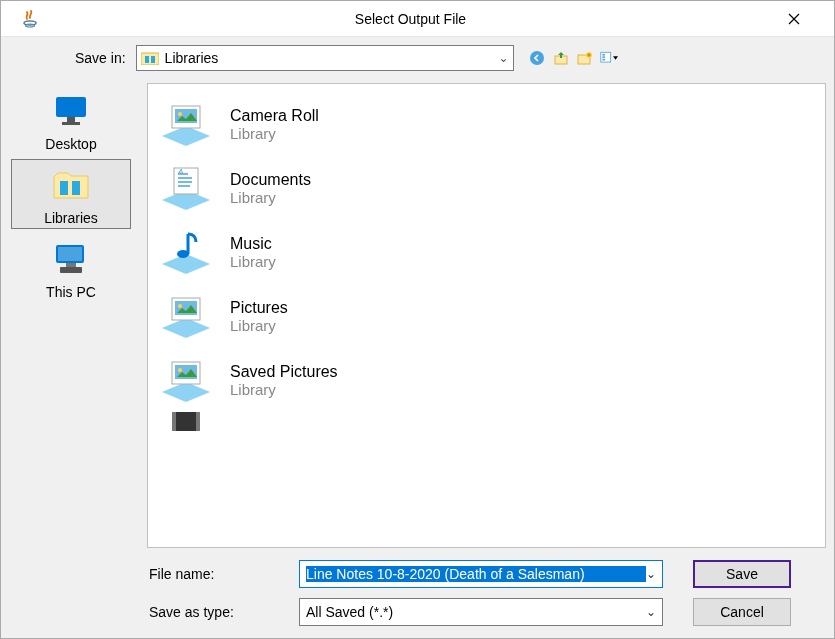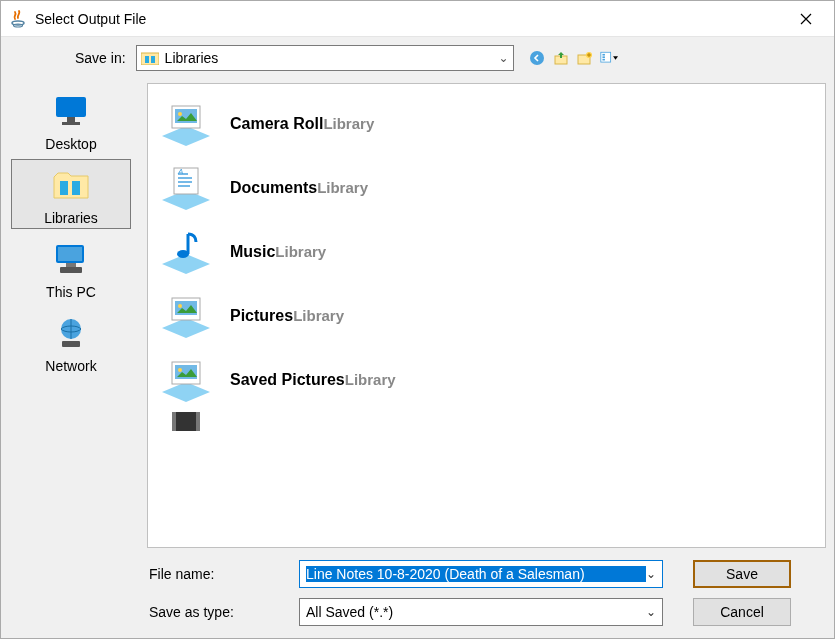--- a/index.html
+++ b/index.html
@@ -1,18 +1,18 @@
 <!DOCTYPE html>
 <html><head>
 <meta charset="utf-8">
 <style>
 * { box-sizing: border-box; margin: 0; padding: 0; font-family: "Segoe UI", Tahoma, sans-serif; }
 body { background: #fff; width: 835px; height: 639px; border: 1px solid #aaa; display: flex; flex-direction: column; overflow: hidden; }
 
-.titlebar { height: 36px; background: #fff; display: flex; align-items: center; padding: 0 8px; border-bottom: 1px solid #e5e5e5; }
+.titlebar { height: 36px; background: #fff; display: flex; align-items: center; padding: 0 20px; border-bottom: 1px solid #e5e5e5; text-align: center; }
 .titlebar .app-icon { width: 18px; height: 18px; margin-right: 8px; }
 .titlebar .title { font-size: 14px; flex: 1; color: #000; }
 .titlebar .close { width: 40px; height: 28px; display: flex; align-items: center; justify-content: center; font-size: 14px; cursor: pointer; }
 
 .toolbar { height: 42px; background: #f0f0f0; display: flex; align-items: center; padding: 0 12px; }
 .toolbar-label { font-size: 14px; margin-left: 62px; margin-right: 10px; }
 .location-combo { flex: 1; height: 26px; max-width: 378px; border: 1px solid #7a7a7a; background: #fff; display: flex; align-items: center; padding: 0 4px; cursor: pointer; }
 .location-combo .folder-icon { width: 18px; height: 14px; margin-right: 6px; }
 .location-combo .loc-text { flex: 1; font-size: 14px; }
 .location-combo .chev { font-size: 12px; color: #555; }
@@ -24,34 +24,34 @@
 .sidebar { width: 140px; background: #f0f0f0; display: flex; flex-direction: column; align-items: center; padding-top: 6px; gap: 4px; }
 .sidebar-item { width: 120px; display: flex; flex-direction: column; align-items: center; padding: 6px 4px 2px; cursor: pointer; border: 1px solid transparent; }
 .sidebar-item.selected { background: #e5e5e5; border: 1px solid #7a7a7a; }
 .sidebar-item .sb-icon { width: 48px; height: 40px; display: flex; align-items: center; justify-content: center; }
 .sidebar-item .sb-label { font-size: 14px; margin-top: 4px; color: #000; }
 
 .content-wrap { flex: 1; display: flex; flex-direction: column; padding: 4px 8px 4px 6px; }
 .file-list { flex: 1; background: #fff; border: 1px solid #c0c0c0; overflow-y: scroll; padding: 8px 4px; }
 .file-item { display: flex; align-items: center; padding: 8px 6px; gap: 16px; }
 .file-item .fi-icon { width: 56px; height: 48px; display: flex; align-items: center; justify-content: center; }
-.file-item .fi-text { display: flex; flex-direction: row; font-weight: bold; }
+.file-item .fi-text { display: flex; flex-direction: column; }
 .file-item .fi-name { font-size: 16px; color: #000; }
 .file-item .fi-sub { font-size: 15px; color: #888; }
 
 .bottom { background: #f0f0f0; padding: 8px 10px 12px 148px; display: flex; flex-direction: column; gap: 10px; }
 .row { display: flex; align-items: center; }
 .row-label { width: 150px; font-size: 14px; }
 .row-combo { flex: 1; height: 28px; border: 1px solid #7a7a7a; background: #fff; display: flex; align-items: center; padding: 0 6px; cursor: pointer; max-width: 364px; }
 .row-combo .rc-text { flex: 1; font-size: 14px; white-space: nowrap; overflow: hidden; }
 .row-combo.highlighted { border-color: #0078d7; }
 .row-combo.highlighted .rc-text { background: #0078d7; color: #fff; }
 .row-combo .chev { font-size: 12px; color: #333; }
 .btn { width: 98px; height: 28px; background: #e1e1e1; border: 1px solid #adadad; font-size: 14px; margin-left: 30px; cursor: pointer; display: flex; align-items: center; justify-content: center; }
-.btn.primary { border: 2px solid #a16207; }
+.btn.primary { border: 2px solid #4c1d95; }
 
 ::-webkit-scrollbar { width: 17px; }
 ::-webkit-scrollbar-track { background: #f0f0f0; }
 ::-webkit-scrollbar-thumb { background: #c1c1c1; }
 ::-webkit-scrollbar-button { background: #f0f0f0; height: 17px; display: block; }
 ::-webkit-scrollbar-button:vertical:start { background: linear-gradient(#f0f0f0,#f0f0f0); }
 </style>
 </head>
 <body>
 
@@ -143,30 +143,20 @@
       <span class="sb-icon">
           <svg width="42" height="38" viewBox="0 0 42 38">
             <rect x="6" y="4" width="28" height="18" rx="2" fill="#0078d7"></rect>
             <rect x="8" y="6" width="24" height="14" fill="#4aa3df"></rect>
             <rect x="16" y="22" width="10" height="4" fill="#777"></rect>
             <rect x="10" y="26" width="22" height="6" rx="1" fill="#555"></rect>
           </svg>
         </span>
       <span class="sb-label">This PC</span>
     </div>
-    <div class="sidebar-item">
-      <span class="sb-icon">
-          <svg width="42" height="38" viewBox="0 0 42 38">
-            <circle cx="21" cy="14" r="10" fill="#4aa3df"></circle>
-            <path d="M11 14c3-4 17-4 20 0M11 14c3 4 17 4 20 0M21 4v20" stroke="#1a6fa5" stroke-width="1" fill="none"></path>
-            <rect x="12" y="26" width="18" height="6" rx="1" fill="#555"></rect>
-          </svg>
-        </span>
-      <span class="sb-label">Network</span>
-    </div>
   </div>
 
   <div class="content-wrap">
     <div class="file-list">
 
       <div class="file-item">
         <span class="fi-icon">
             <svg width="56" height="48" viewBox="0 0 56 48">
               <path d="M4 36l24 10 24-10-24-10z" fill="#8fd3f4"></path>
               <rect x="14" y="6" width="28" height="22" fill="#fff" stroke="#aaa"></rect>

